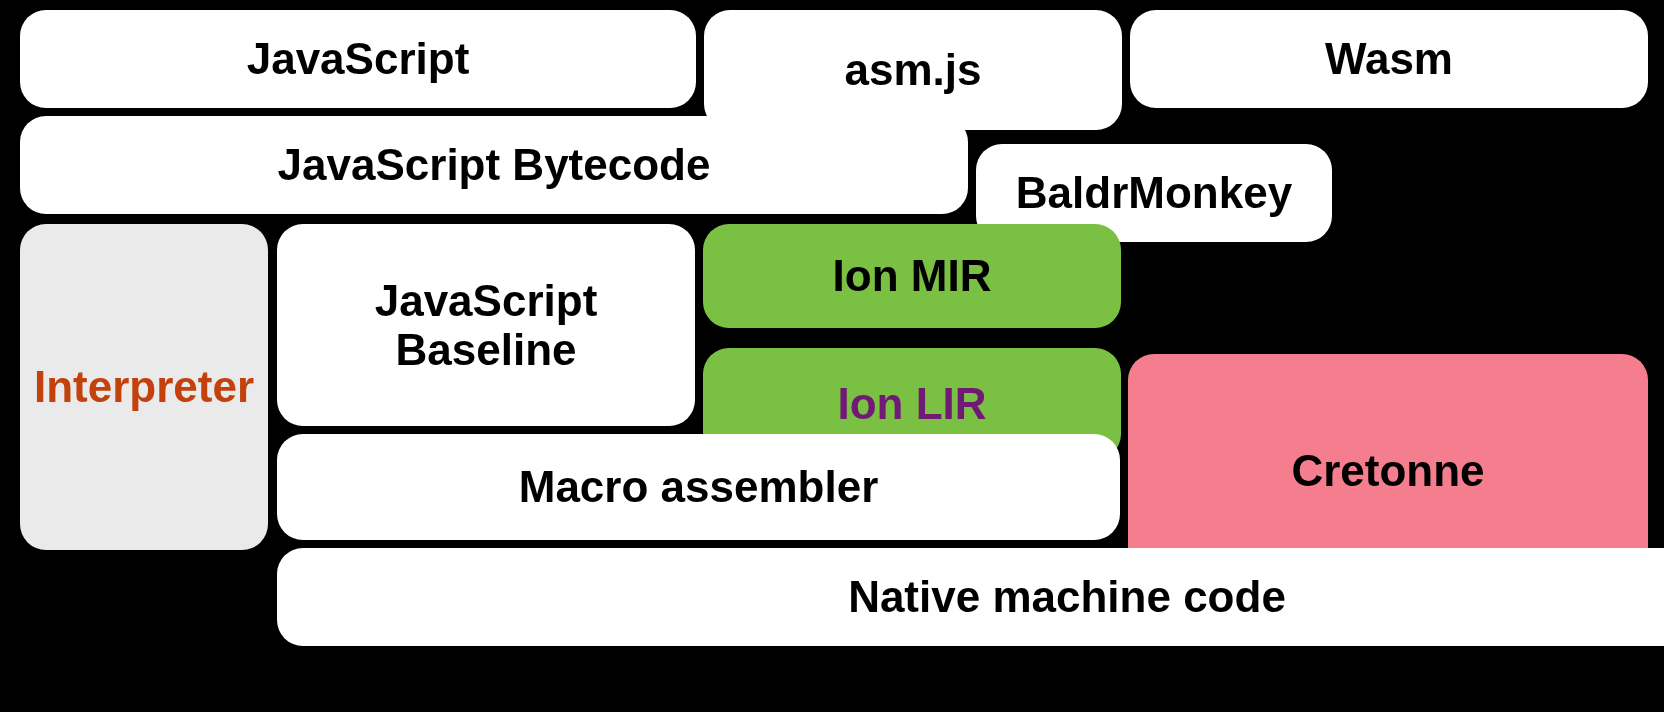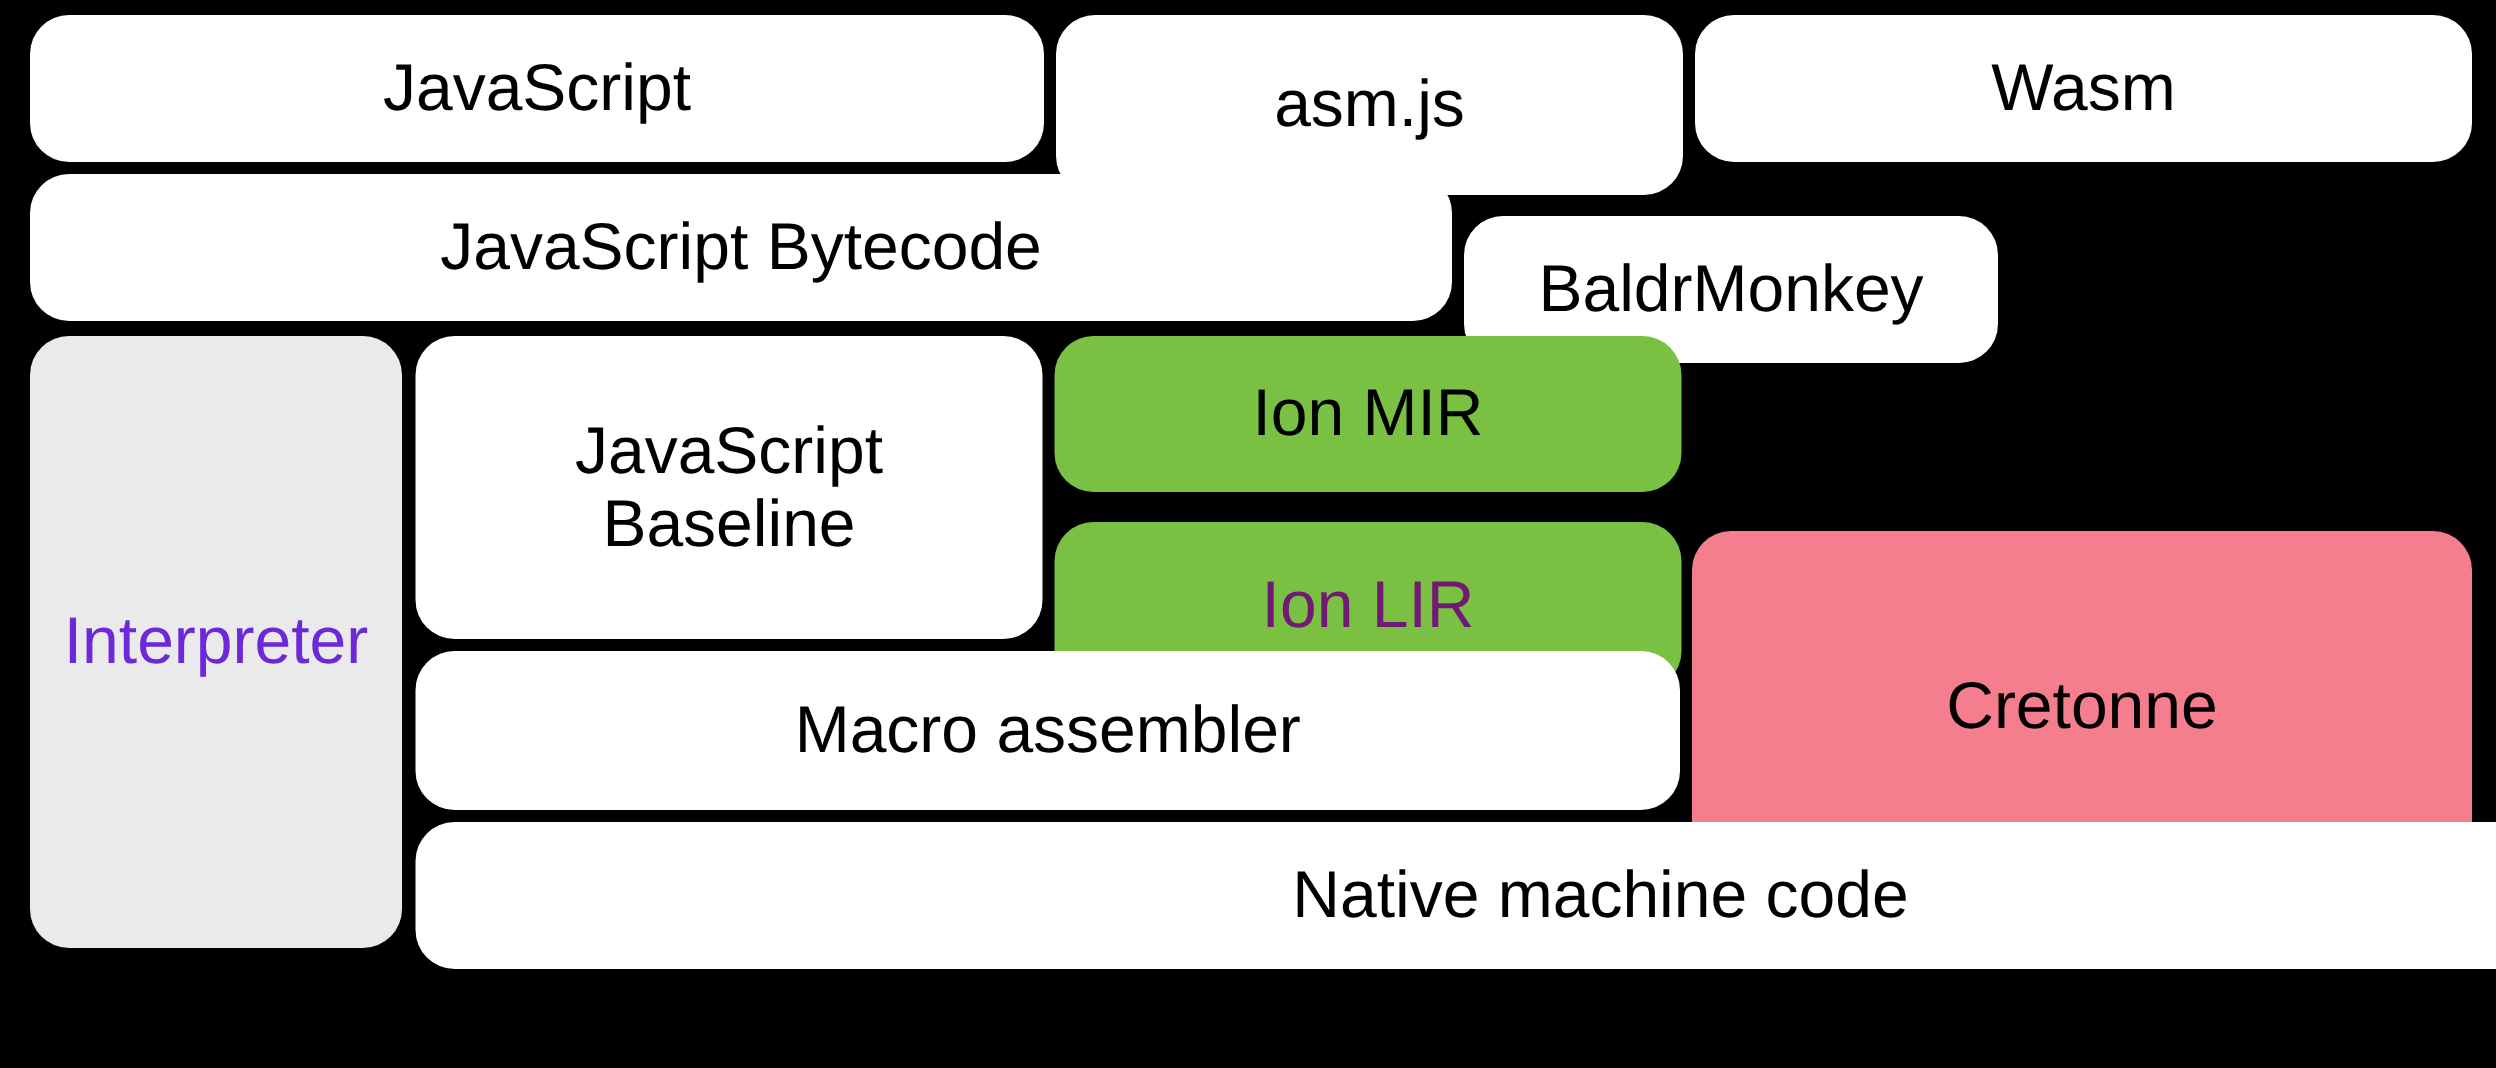--- a/index.html
+++ b/index.html
@@ -22,42 +22,42 @@
     position: absolute;
     box-sizing: border-box;
     display: flex;
     align-items: center;
     justify-content: center;
     text-align: center;
     border-radius: 26px;
     color: #000000;
     font-size: 44px;
     line-height: 1.12;
-    font-weight: 400;
+    font-weight: 700;
     letter-spacing: 0px;
     white-space: pre-line;
     user-select: none;
   }
   .fill-white  { background: #ffffff; }
   .fill-gray   { background: #eaeaea; }
   .fill-green  { background: #7ac143; }
   .fill-pink   { background: #f57e8e; margin-top: 48px; }
 
   .node .label { display: block; }
 </style>
 </head>
 <body>
 
 <div id="stage" style="background: rgb(0, 0, 0);">
     <div class="node fill-white" style="left: 20px; top: 10px; width: 676px; height: 98px; color: rgb(0, 0, 0);"><span class="label">JavaScript</span></div>
     <div class="node fill-white" style="left: 704px; top: 10px; width: 418px; height: 120px; color: rgb(0, 0, 0);"><span class="label">asm.js</span></div>
     <div class="node fill-white" style="left: 1130px; top: 10px; width: 518px; height: 98px; color: #000000;"><span class="label">Wasm</span></div>
     <div class="node fill-white" style="left: 20px; top: 116px; width: 948px; height: 98px; color: rgb(0, 0, 0);"><span class="label">JavaScript Bytecode</span></div>
     <div class="node fill-white" style="left: 976px; top: 116px; width: 356px; height: 98px; color: rgb(0, 0, 0); margin-top: 28px;"><span class="label">BaldrMonkey</span></div>
-    <div class="node fill-gray" style="left: 20px; top: 224px; width: 248px; height: 408px; color: #6d28d9;"><span class="label">Interpreter</span></div>
+    <div class="node fill-gray" style="left: 20px; top: 224px; width: 248px; height: 326px; color: #c2410c;"><span class="label">Interpreter</span></div>
     <div class="node fill-white" style="left: 277px; top: 224px; width: 418px; height: 202px; color: rgb(0, 0, 0);"><span class="label">JavaScript
 Baseline</span></div>
     <div class="node fill-green" style="left: 703px; top: 224px; width: 418px; height: 104px; color: rgb(0, 0, 0);"><span class="label">Ion MIR</span></div>
     <div class="node fill-green" style="left: 703px; top: 348px; width: 418px; height: 112px; color: #701a75;"><span class="label">Ion LIR</span></div>
     <div class="node fill-pink" style="left: 1128px; top: 306px; width: 520px; height: 234px; color: rgb(0, 0, 0);"><span class="label">Cretonne</span></div>
     <div class="node fill-white" style="left: 277px; top: 434px; width: 843px; height: 106px; color: rgb(0, 0, 0);"><span class="label">Macro assembler</span></div>
     <div class="node fill-white" style="left: 277px; top: 548px; width: 1580px; height: 98px; color: rgb(0, 0, 0);"><span class="label">Native machine code</span></div>
   </div>
 
 </body></html>

